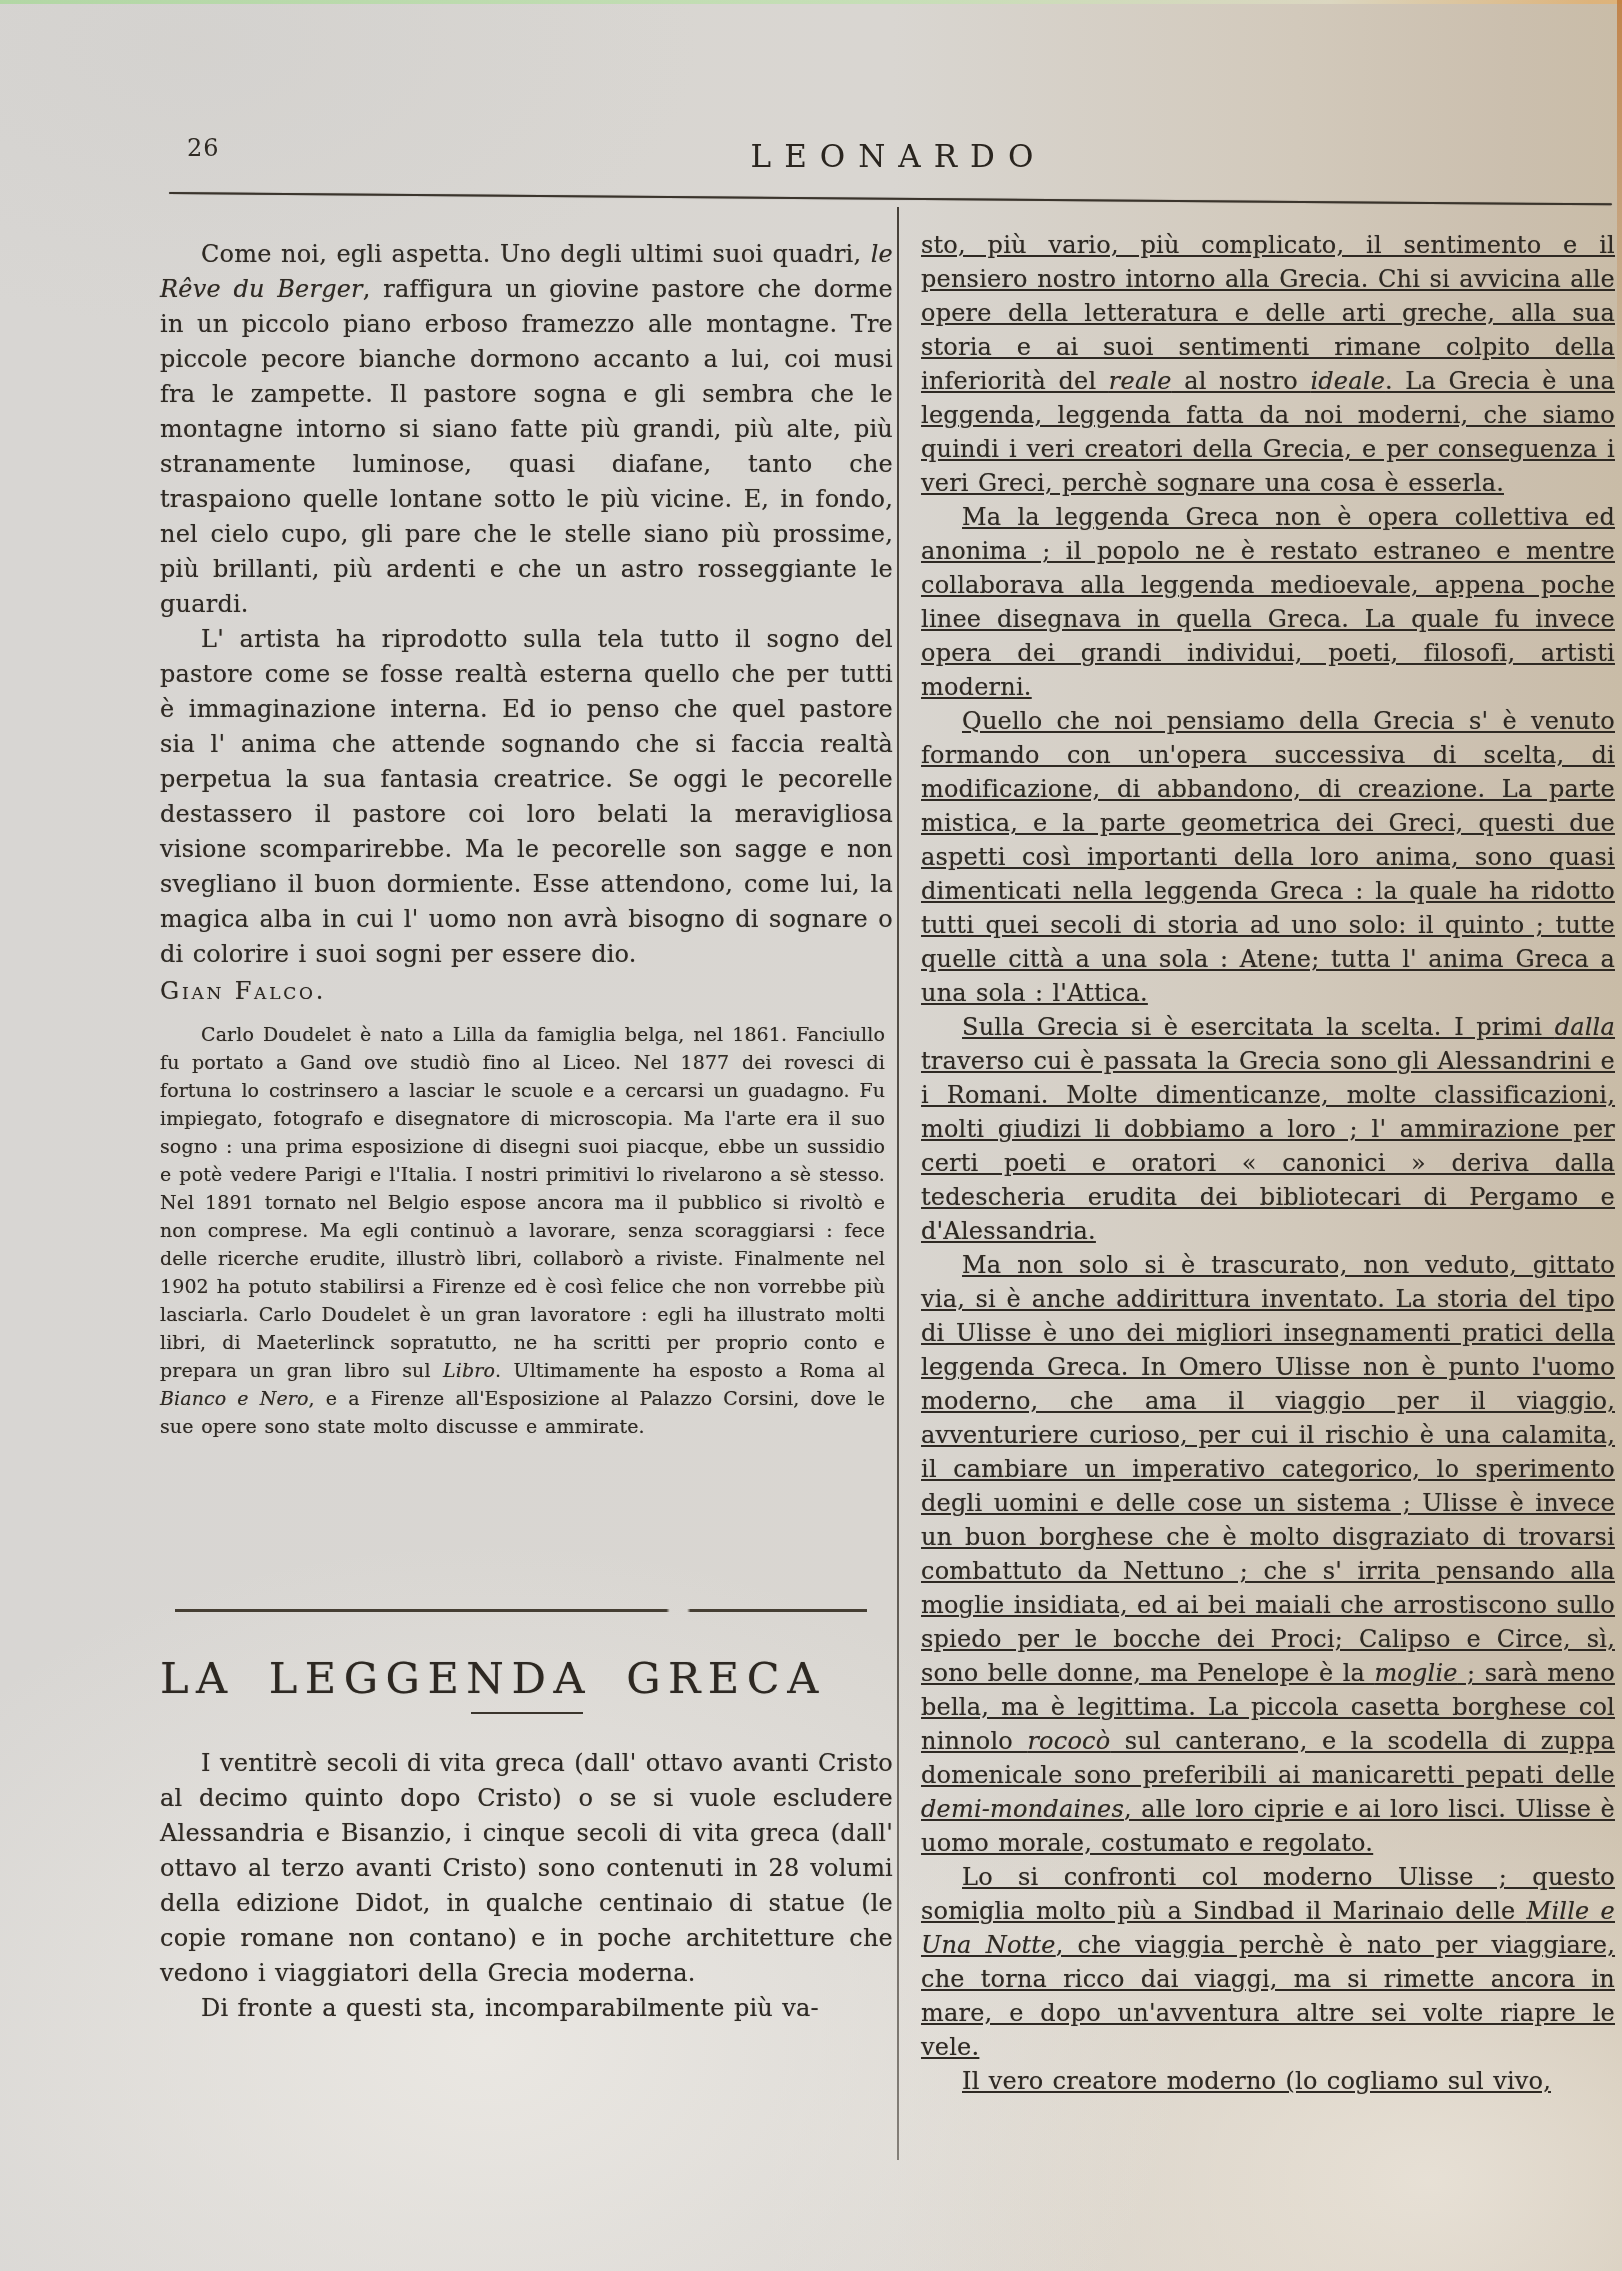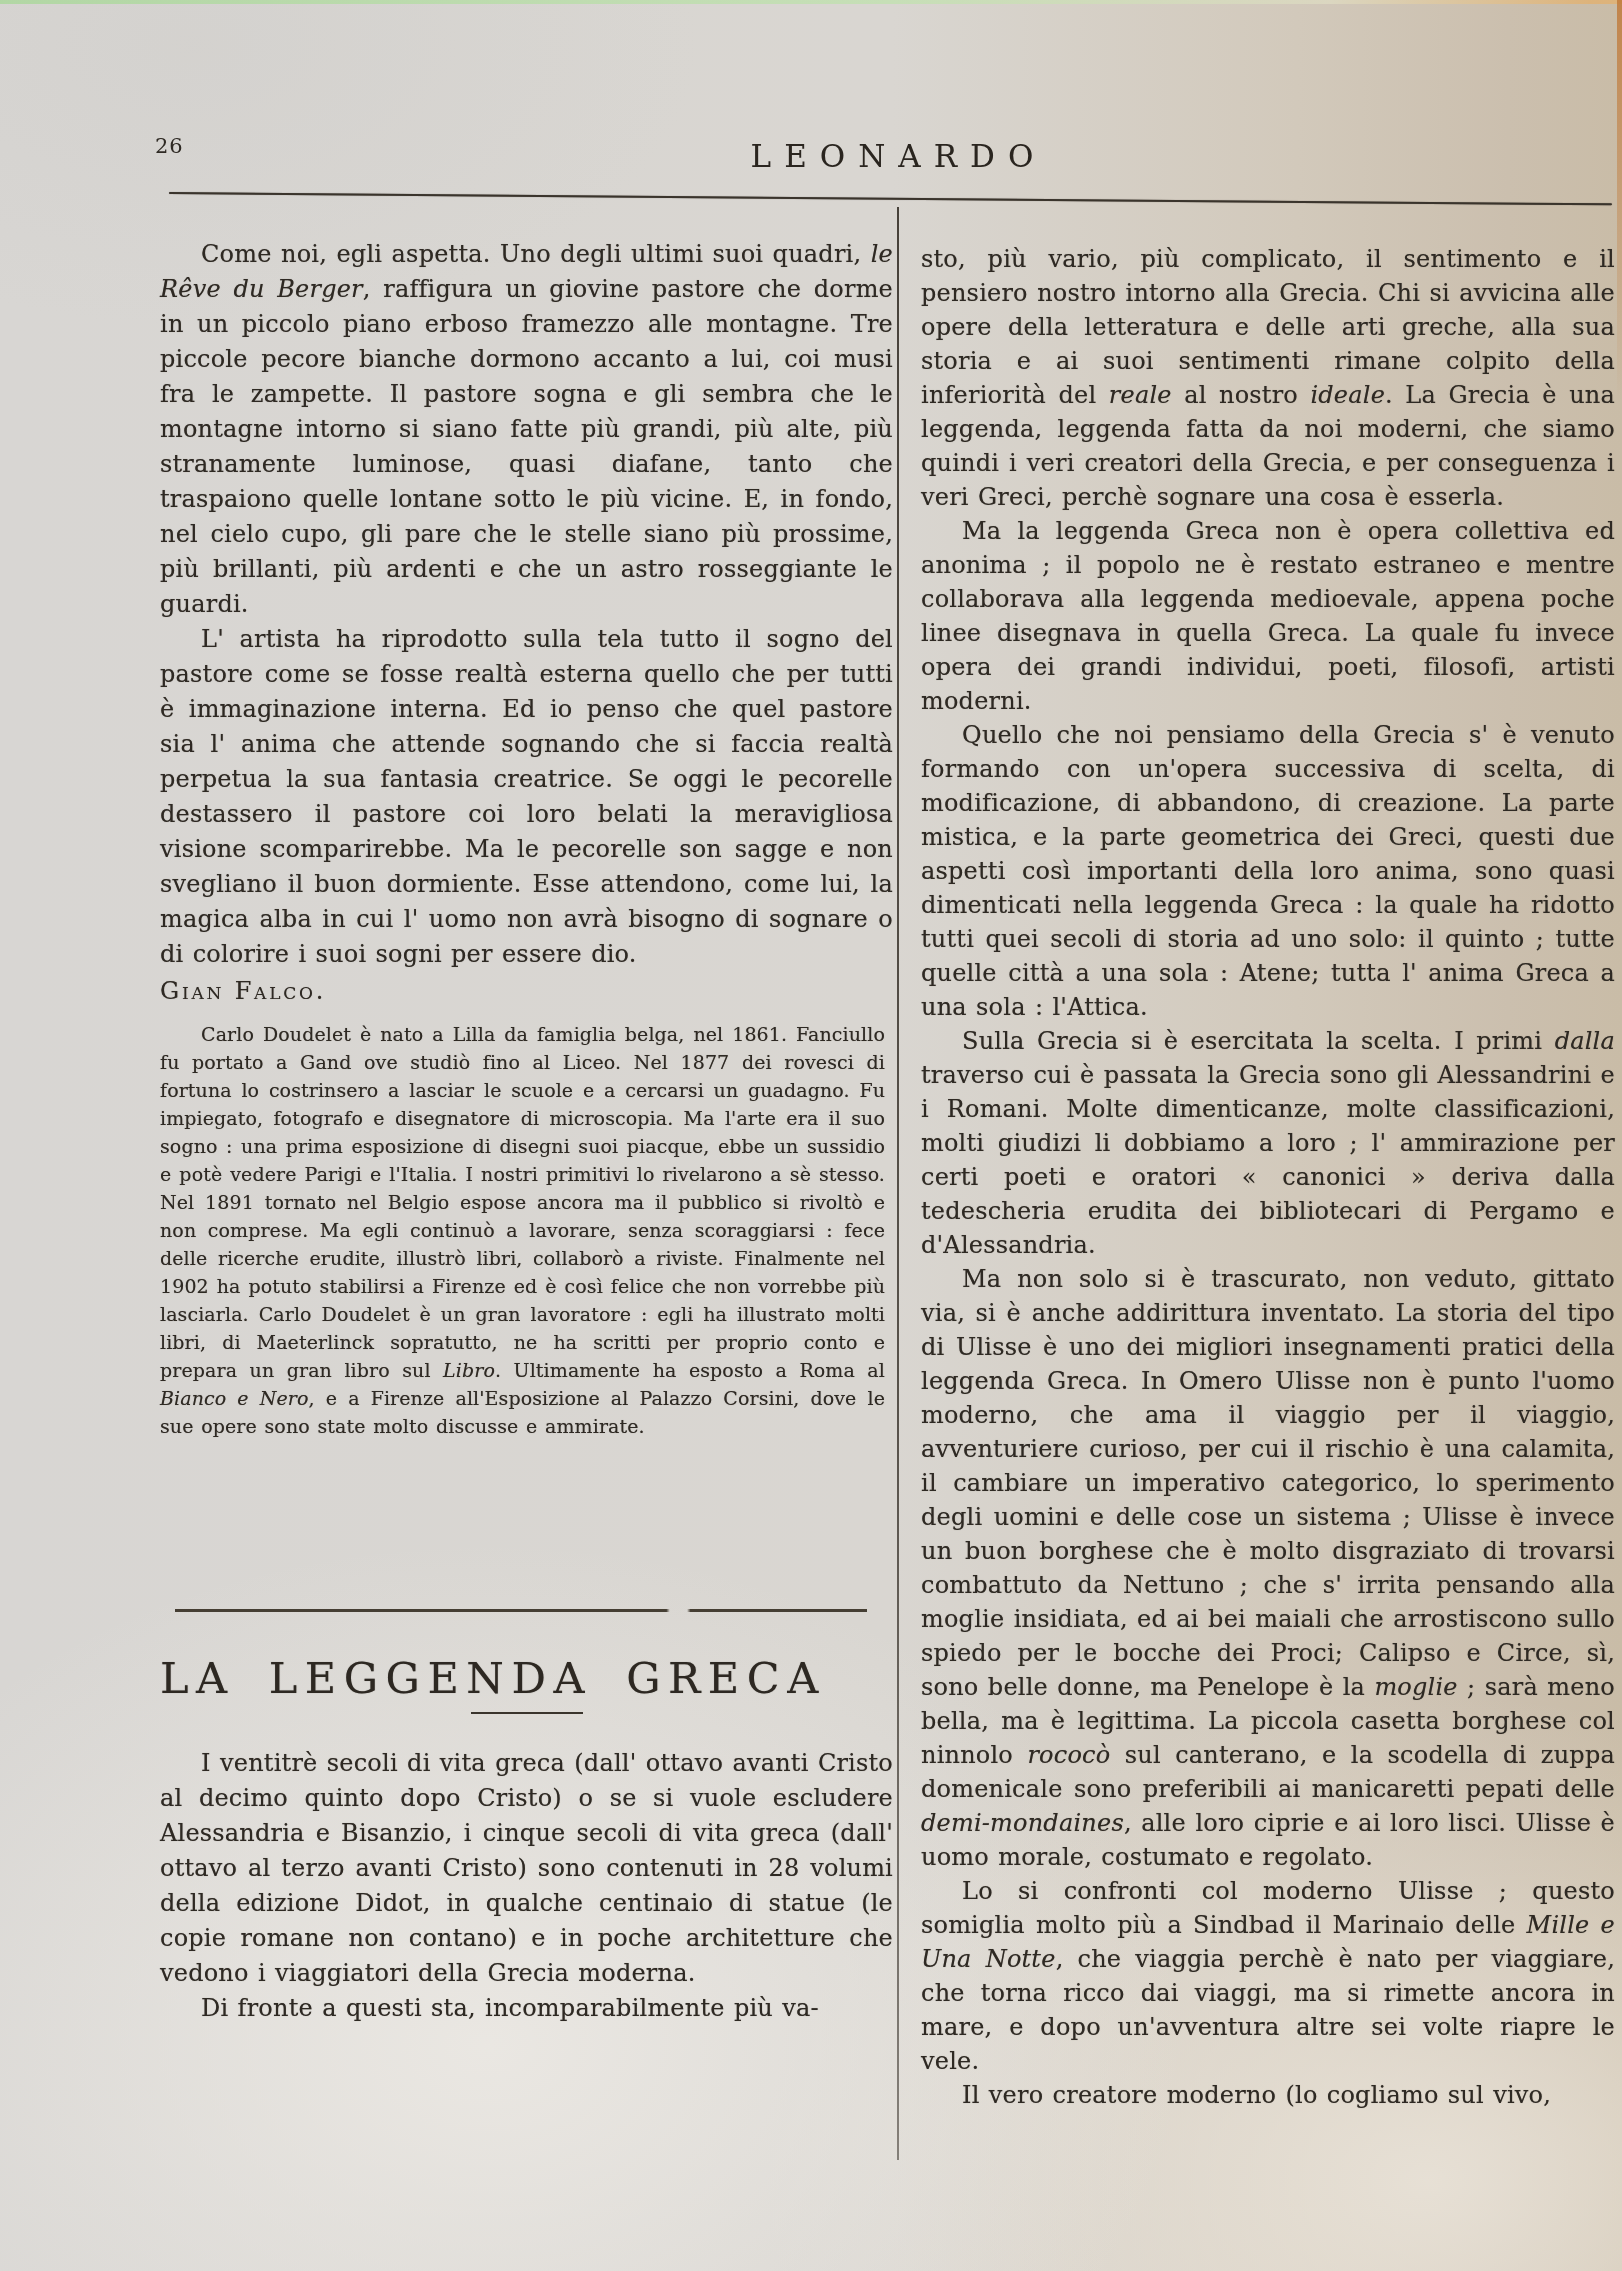--- a/index.html
+++ b/index.html
@@ -12,33 +12,33 @@
       radial-gradient(839px 466px at 12% 2%, rgba(210,208,205,.7) 0%, rgba(210,208,205,0) 60%),
       linear-gradient(90deg,#d8d6d3 0%,#d9d6d1 55%,#d2c9bb 80%,#cbbfae 93%,#c9bca7 100%);
     color:#2e2923;
   }
   .page { position:absolute; inset:0; }
   .edge-top { position:absolute; top:0; left:0; right:0; height:3.7px;
     background:linear-gradient(90deg,#aed7a0 0%,#c4e0b4 55%,#dcd8c1 82%,#dfb276 98%); opacity:.9; }
   .edge-right { position:absolute; top:0; right:0; width:4.7px; height:401px;
     background:linear-gradient(180deg, rgba(192,122,58,.85), rgba(192,122,58,0)); }
 
-  .pagenum { position:absolute; left:155px; top:134px; font-size:21px; letter-spacing:0.9px; }
+  .pagenum { position:absolute; left:187px; top:134px; font-size:24px; letter-spacing:0.9px; }
   .journal { position:absolute; left:177px; top:138px; width:1443px; text-align:center;
     font-size:31px; letter-spacing:13px; color:#2a251f; }
   .headrule { position:absolute; left:169px; top:192px; width:1443px; height:1.9px;
     background:#3a342c; border-radius:1.9px; transform:rotate(0.45deg); transform-origin:left center;
     box-shadow:0 0 0.9px rgba(58,52,44,.6); }
   .divider { position:absolute; left:897px; top:207px; width:1.9px; height:1953px;
     background:linear-gradient(180deg, rgba(55,49,41,.9) 0%, rgba(55,49,41,.8) 62%, rgba(55,49,41,.55) 100%); }
 
   .col { position:absolute; }
   .col-left-upper { left:160px; top:237px; width:733px; }
   .col-left-lower { left:160px; top:1596px; width:733px; }
-  .col-right { left:921px; top:242px; width:694px; }
+  .col-right { left:921px; top:228px; width:694px;text-decoration:underline; }
 
   p.body { margin:0; font-size:24px; line-height:35px; text-align:justify;
     text-indent:41px; word-spacing:.06em; letter-spacing:0.2px;
     text-shadow:0 0 0.7px rgba(46,40,32,.5); }
   p.noindent { text-indent:0; }
   .col-right p.body { line-height:34px; }
 
   .signature { margin:4.7px 60px 9.3px 0; font-size:24px;
     font-variant:small-caps; letter-spacing:2.8px; text-shadow:0 0 0.7px rgba(46,40,32,.5); }
 

